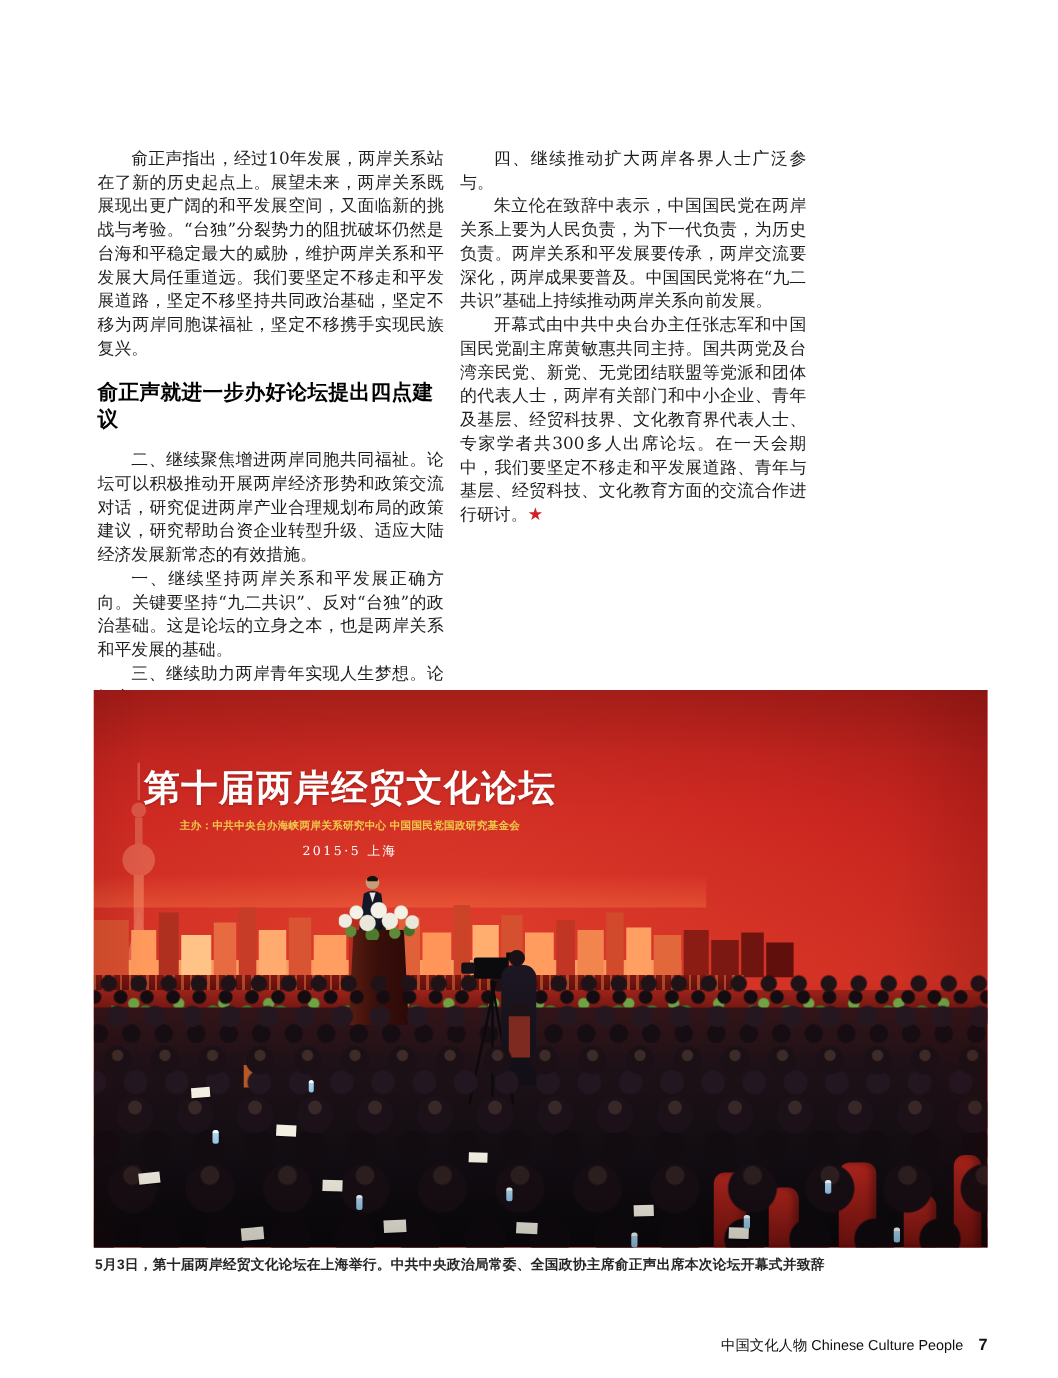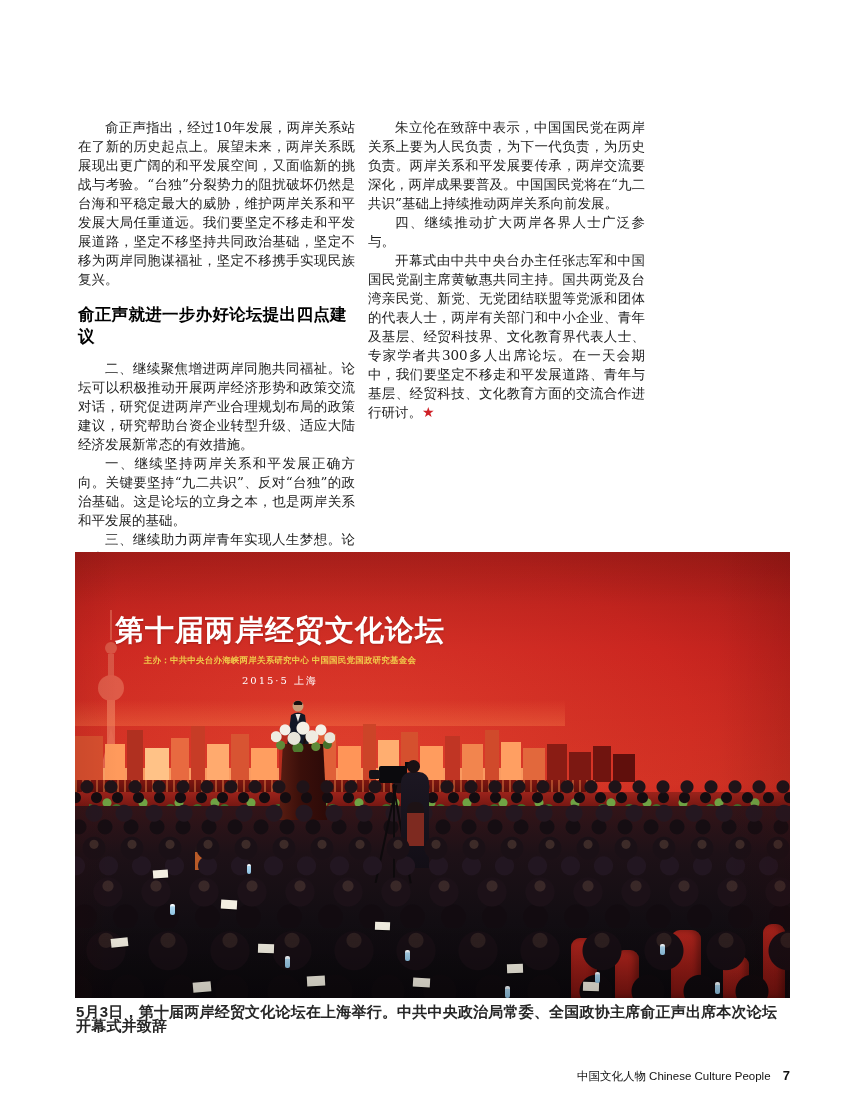--- a/index.html
+++ b/index.html
@@ -136,42 +136,42 @@
   .bottle.b4{left:430px;top:434px;width:5px;height:12px;}
   .bottle.b5{left:520px;top:420px;width:5px;height:11px;}
   .bottle.b6{left:640px;top:430px;width:5px;height:12px;}
   .bottle.b7{left:172px;top:312px;width:4px;height:10px;}
   .bottle.b8{left:585px;top:392px;width:5px;height:11px;}
   .photo-shade{inset:0;z-index:14;pointer-events:none;
      background:linear-gradient(90deg, rgba(60,0,0,.08), rgba(0,0,0,0) 6%, rgba(0,0,0,0) 90%, rgba(60,0,0,.10)),
                 linear-gradient(180deg, rgba(40,0,0,.10), rgba(0,0,0,0) 12%, rgba(0,0,0,0) 82%, rgba(0,0,0,.22));}
 
   
-  .caption{position:absolute;left:76px;top:1005px;width:714px;font-size:15px;line-height:14px;
+  .caption{position:absolute;left:76px;top:1005px;width:714px;font-size:11px;line-height:14px;
      font-weight:bold;color:#262626;letter-spacing:.2px;}
   .footer{position:absolute;right:56px;top:1068px;width:420px;text-align:right;
      font-size:11.5px;color:#111;}
   .footer .num{font-weight:bold;font-size:13px;margin-left:9px;}
 </style>
 </head>
 <body>
 
 <div class="page">
 
   <div class="col col-left">
     <p>俞正声指出，经过10年发展，两岸关系站在了新的历史起点上。展望未来，两岸关系既展现出更广阔的和平发展空间，又面临新的挑战与考验。“台独”分裂势力的阻扰破坏仍然是台海和平稳定最大的威胁，维护两岸关系和平发展大局任重道远。我们要坚定不移走和平发展道路，坚定不移坚持共同政治基础，坚定不移为两岸同胞谋福祉，坚定不移携手实现民族复兴。</p>
     <div class="art-heading">俞正声就进一步办好论坛提出四点建议</div>
     <p>二、继续聚焦增进两岸同胞共同福祉。论坛可以积极推动开展两岸经济形势和政策交流对话，研究促进两岸产业合理规划布局的政策建议，研究帮助台资企业转型升级、适应大陆经济发展新常态的有效措施。</p>
     <p>一、继续坚持两岸关系和平发展正确方向。关键要坚持“九二共识”、反对“台独”的政治基础。这是论坛的立身之本，也是两岸关系和平发展的基础。</p>
     <p>三、继续助力两岸青年实现人生梦想。论坛应</p>
   </div>
 
   <div class="col col-right">
+    <p>四、继续推动扩大两岸各界人士广泛参与。</p>
     <p>朱立伦在致辞中表示，中国国民党在两岸关系上要为人民负责，为下一代负责，为历史负责。两岸关系和平发展要传承，两岸交流要深化，两岸成果要普及。中国国民党将在“九二共识”基础上持续推动两岸关系向前发展。</p>
-    <p>四、继续推动扩大两岸各界人士广泛参与。</p>
     <p><span>开幕式由中共中央台办主任张志军和中国国民党副主席黄敏惠共同主持。国共两党及台湾亲民党、新党、无党团结联盟等党派和团体的代表人士，两岸有关部门和中小企业、青年及基层、经贸科技界、文化教育界代表人士、专家学者共300多人出席论坛。在一天会期中，我们要坚定不移走和平发展道路、青年与基层、经贸科技、文化教育方面的交流合作进行研讨。</span><span class="star">★</span></p>
   </div>
 
   <div class="photo">
     <div class="backdrop"></div>
     <div class="backdrop-glow"></div>
 
     <svg class="tower" viewBox="0 0 56 182" preserveAspectRatio="none">
       <line x1="28" y1="0" x2="28" y2="30" stroke="#e0705a" stroke-width="2"></line>
       <circle cx="28" cy="38" r="6" fill="#e0705a"></circle>

